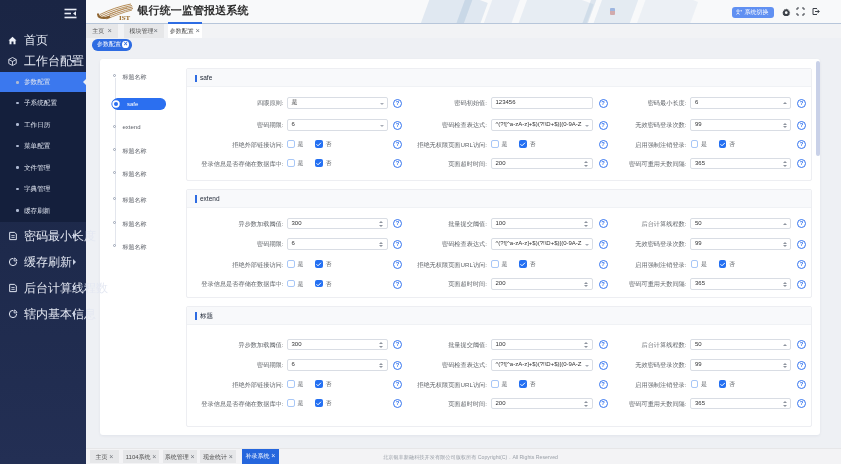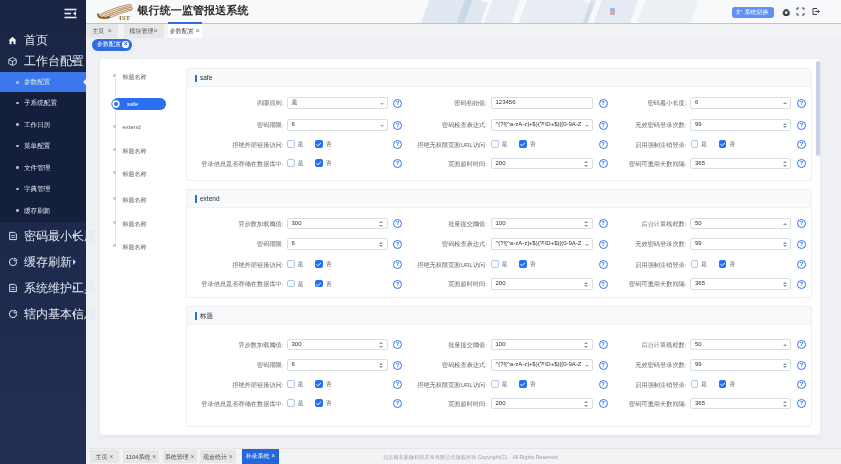--- a/index.html
+++ b/index.html
@@ -447,19 +447,19 @@
 <svg class="abs" style="left:8px;top:257.4px;" width="10" height="10" viewBox="0 0 18 18">
 <path d="M9 2.5 A6.5 6.5 0 1 0 15.5 9" fill="none" stroke="#dfe4f0" stroke-width="1.8"></path>
 <path d="M11 1.8 A6.5 6.5 0 0 1 16.2 7 L11 7 Z" fill="none" stroke="#dfe4f0" stroke-width="1.6"></path>
   </svg>
 <div class="gtxt" style="top:258px;">缓存刷新</div>
 <div class="abs" style="left:73px;top:259px;width:0;height:0;border-top:3px solid transparent;border-bottom:3px solid transparent;border-left:3.5px solid #c7cfe2;"></div>
 <svg class="abs" style="left:8px;top:283.4px;" width="10" height="10" viewBox="0 0 18 18">
 <path d="M3 2.5 H12 L15 5.5 V15.5 H3 Z" stroke="#dfe4f0" stroke-width="1.8" fill="none"></path>
 <path d="M6 8 H12 M6 11.5 H12" stroke="#dfe4f0" stroke-width="1.5"></path>
   </svg>
-<div class="gtxt" style="top:284px;">系统维护工具</div>
+<div class="gtxt" style="top:284px;">后台计算线程数</div>
 <div class="abs" style="left:73px;top:285px;width:0;height:0;border-top:3px solid transparent;border-bottom:3px solid transparent;border-left:3.5px solid #c7cfe2;"></div>
 <svg class="abs" style="left:8px;top:309.4px;" width="10" height="10" viewBox="0 0 18 18">
 <path d="M9 2.5 A6.5 6.5 0 1 0 15.5 9" fill="none" stroke="#dfe4f0" stroke-width="1.8"></path>
 <path d="M11 1.8 A6.5 6.5 0 0 1 16.2 7 L11 7 Z" fill="none" stroke="#dfe4f0" stroke-width="1.6"></path>
   </svg>
 <div class="gtxt" style="top:310px;">辖内基本信息</div>
 <div class="abs" style="left:73px;top:311px;width:0;height:0;border-top:3px solid transparent;border-bottom:3px solid transparent;border-left:3.5px solid #c7cfe2;"></div>
 </body></html>

